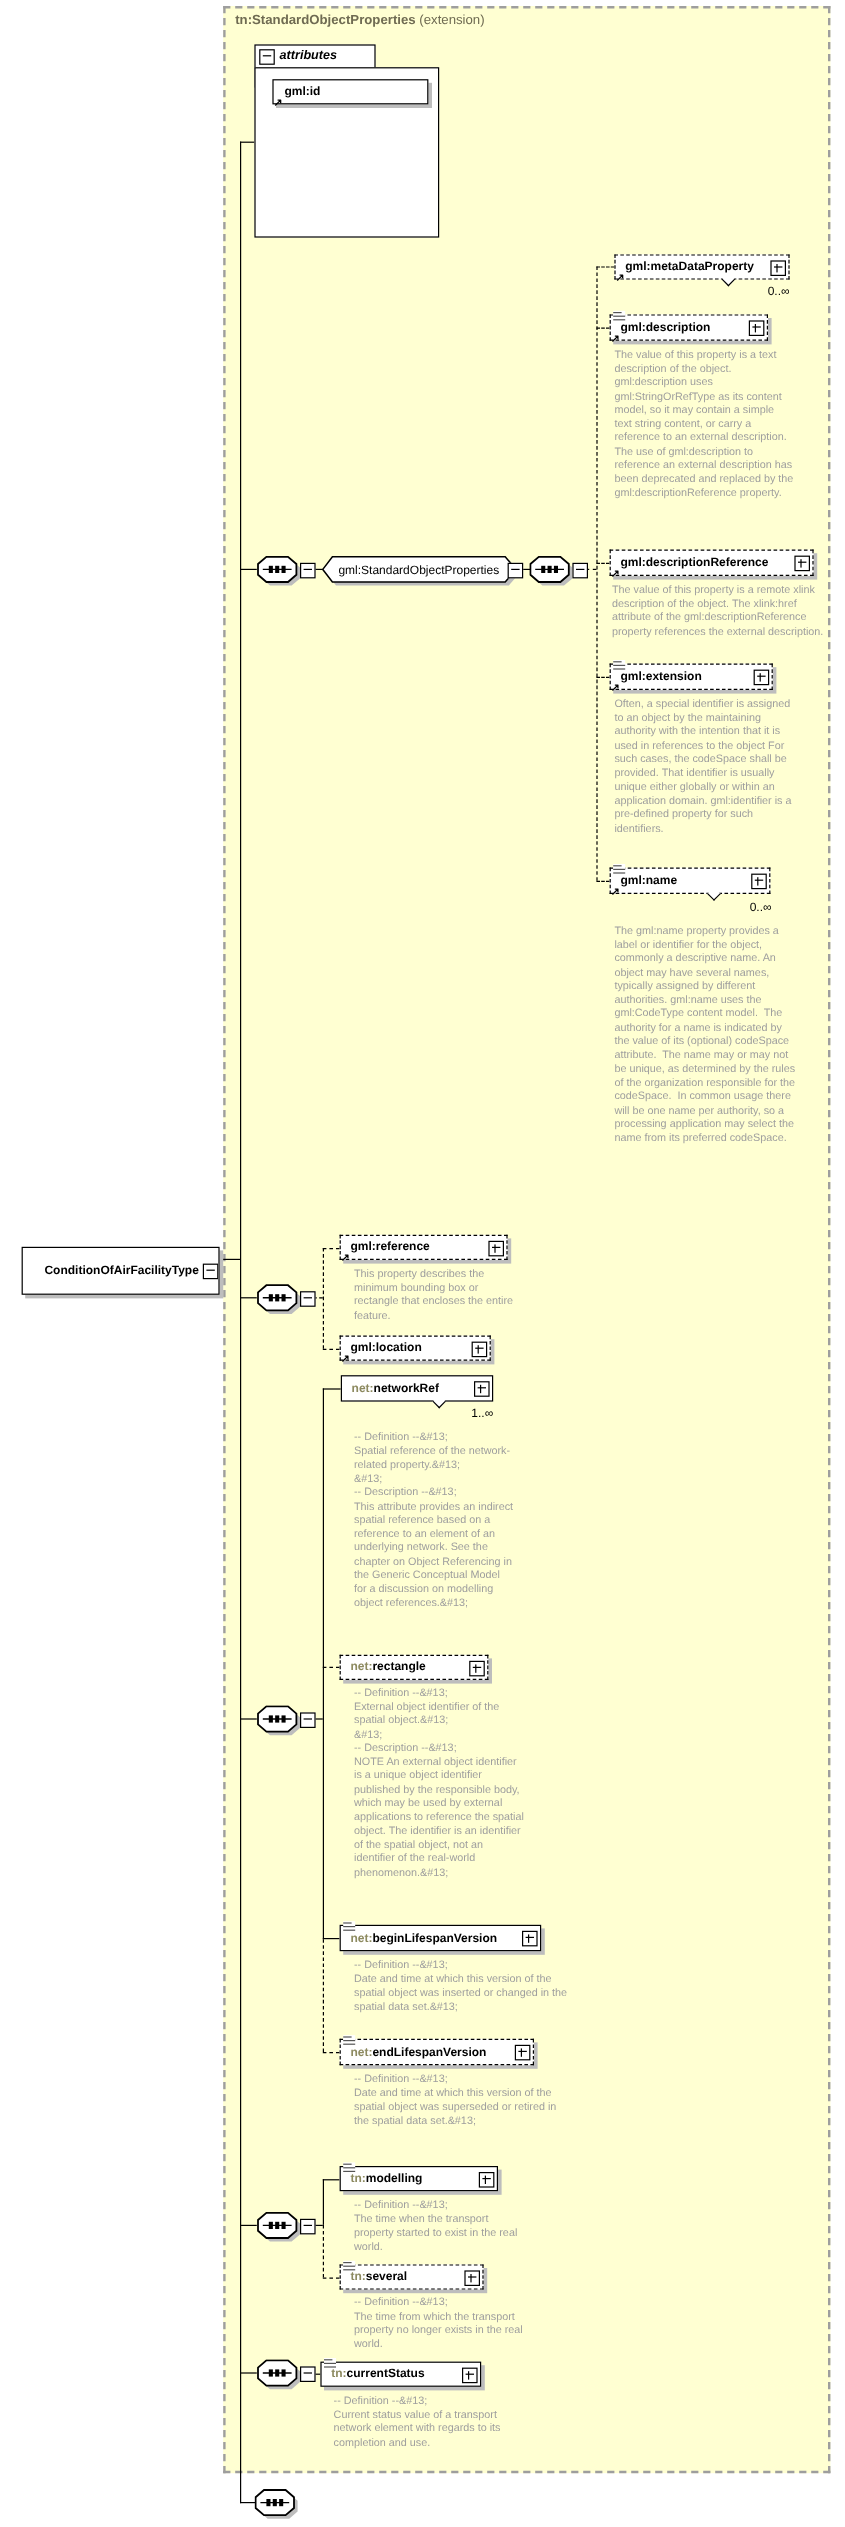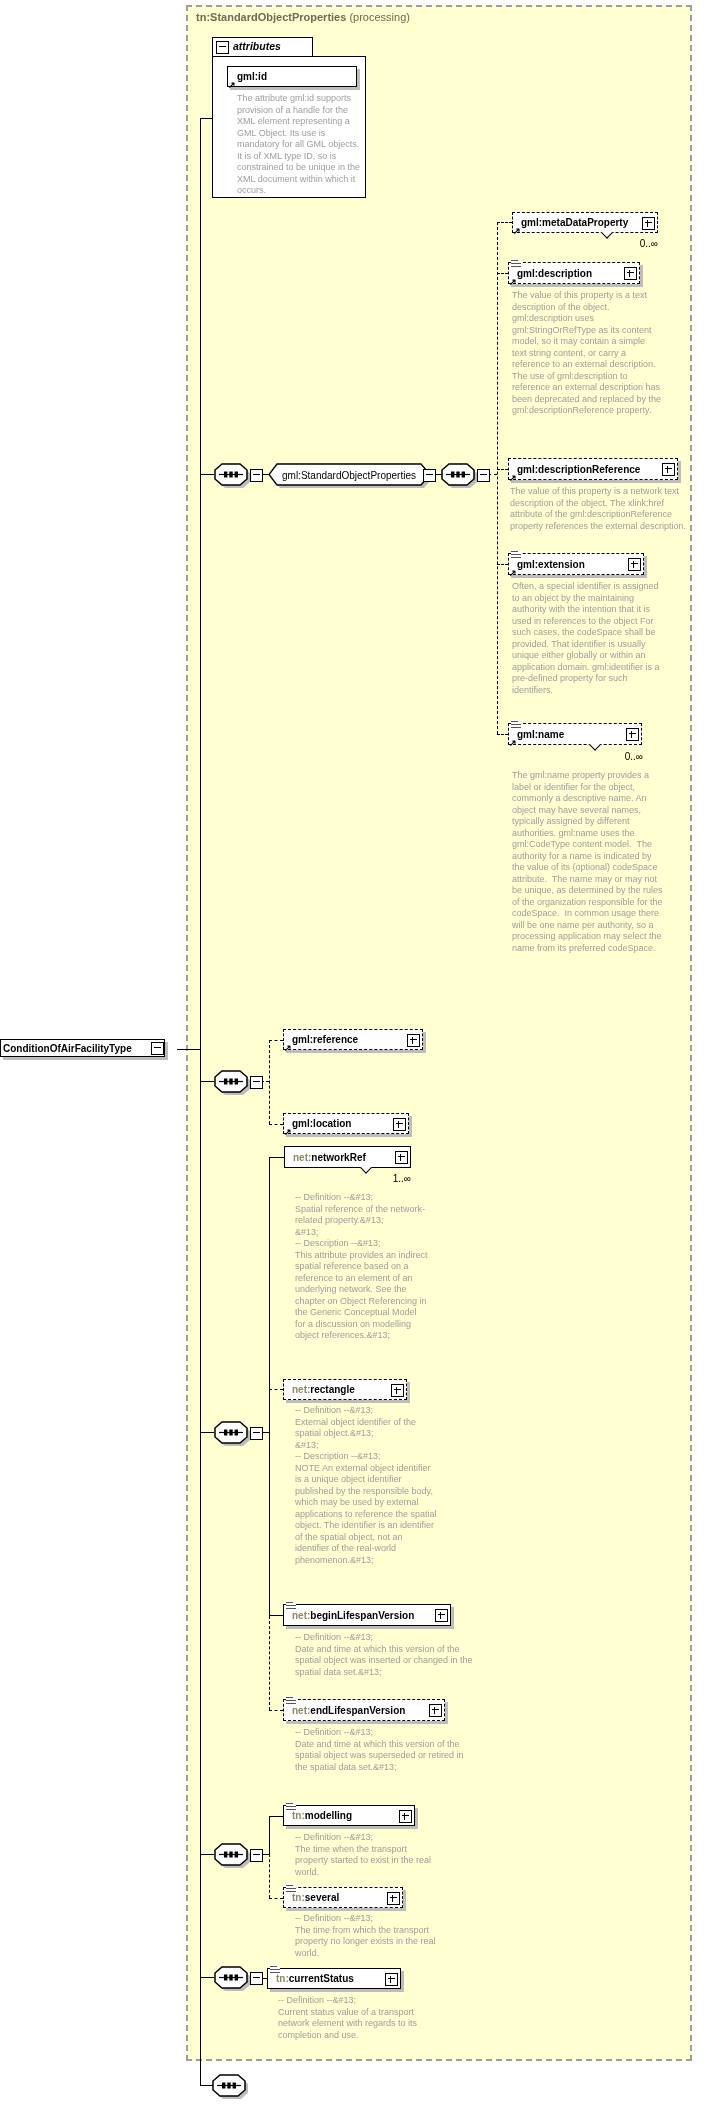--- a/index.html
+++ b/index.html
@@ -44,21 +44,21 @@
         display:flex;align-items:center;padding-left:9px;font-size:10px;font-weight:bold;}
 </style>
 </head>
 <body>
 
 <div class="canvas">
 
   <div class="ext-box"></div>
   <div class="ext-title">
     <span class="t1">tn:StandardObjectProperties</span>
-    <span class="t2">(processing)</span>
+    <span class="t2">(extension)</span>
   </div>
 
   <div class="vl" style="left:200px;top:118px;height:1968px"></div>
   <div class="hl" style="left:200px;top:118px;width:12px"></div>
   <div class="hl" style="left:200px;top:474px;width:14px"></div>
   <div class="hl" style="left:177px;top:1049px;width:23px"></div>
   <div class="hl" style="left:200px;top:1081px;width:14px"></div>
   <div class="hl" style="left:200px;top:1432px;width:14px"></div>
   <div class="hl" style="left:200px;top:1854px;width:14px"></div>
   <div class="hl" style="left:200px;top:1977px;width:14px"></div>
@@ -92,24 +92,23 @@
 
   <div class="attr-head">
     <span class="pm" style="left:3px;top:3px"></span>
     <span class="lbl">attributes</span>
   </div>
   <div class="attr-body">
     <div class="attr-el">
       <span class="ref-icon">↗</span>
       <span>gml:id</span>
     </div>
-    <div class="ann" style="left:24px;top:36px;width:128px">The attribute gml:id supports provision of a handle for the XML element representing a GML Object. Its use is mandatory for all GML objects. It is of XML type ID, so is constrained to be unique in the XML document within which it occurs.</div>
-  </div>
-
-  <div class="el" style="left:0;top:1039px;width:165px;height:18px;padding-left:2px">
+  </div>
+
+  <div class="el" style="left:18px;top:1039px;width:165px;height:40px;padding-left:18px">
     <span>ConditionOfAirFacilityType</span>
     <span class="pm" style="right:0"></span>
   </div>
 
   <svg class="seq" style="left:214px;top:463px" width="40" height="27" viewBox="0 0 40 27">
     <polygon points="11,4 29,4 36,10 36,19 29,25 11,25 4,19 4,10" fill="#bdbdbd"></polygon>
     <polygon points="8,1 26,1 33,7 33,16 26,22 8,22 1,16 1,7" fill="#fff" stroke="#000" stroke-width="1.5"></polygon>
     <line x1="5" y1="11.5" x2="29" y2="11.5" stroke="#000" stroke-width="1.2"></line>
     <rect x="10" y="8.5" width="3.4" height="6" fill="#000"></rect>
       <rect x="15.3" y="8.5" width="3.4" height="6" fill="#000"></rect>
@@ -201,21 +200,21 @@
     <span>gml:description</span>
     <span class="pm plus"></span>
   </div>
   <div class="ann" style="left:512px;top:290px;width:150px">The value of this property is a text description of the object. gml:description uses gml:StringOrRefType as its content model, so it may contain a simple text string content, or carry a reference to an external description. The use of gml:description to reference an external description has been deprecated and replaced by the gml:descriptionReference property.</div>
 
   <div class="el opt" style="left:508px;top:458px;width:170px;height:22px">
     <span class="ref-icon">↗</span>
     <span>gml:descriptionReference</span>
     <span class="pm plus"></span>
   </div>
-  <div class="ann" style="left:510px;top:486px;width:186px">The value of this property is a network text description of the object. The xlink:href attribute of the gml:descriptionReference property references the external description.</div>
+  <div class="ann" style="left:510px;top:486px;width:186px">The value of this property is a remote xlink description of the object. The xlink:href attribute of the gml:descriptionReference property references the external description.</div>
 
   <div class="el opt" style="left:508px;top:553px;width:136px;height:22px">
     <span class="anno-icon">
         <i></i>
         <i></i>
         <i></i>
       </span>
     <span class="ref-icon">↗</span>
     <span>gml:extension</span>
     <span class="pm plus"></span>
@@ -234,20 +233,21 @@
     <span class="chev"></span>
   </div>
   <div class="card" style="left:598px;top:751px;width:45px">0..∞</div>
   <div class="ann" style="left:512px;top:770px;width:152px">The gml:name property provides a label or identifier for the object, commonly a descriptive name. An object may have several names, typically assigned by different authorities. gml:name uses the gml:CodeType content model.  The authority for a name is indicated by the value of its (optional) codeSpace attribute.  The name may or may not be unique, as determined by the rules of the organization responsible for the codeSpace.  In common usage there will be one name per authority, so a processing application may select the name from its preferred codeSpace.</div>
 
   <div class="el opt" style="left:283px;top:1029px;width:140px;height:21px">
     <span class="ref-icon">↗</span>
     <span>gml:reference</span>
     <span class="pm plus"></span>
   </div>
+  <div class="ann" style="left:295px;top:1056px;width:140px">This property describes the minimum bounding box or rectangle that encloses the entire feature.</div>
 
   <div class="el opt" style="left:283px;top:1113px;width:126px;height:21px">
     <span class="ref-icon">↗</span>
     <span>gml:location</span>
     <span class="pm plus"></span>
   </div>
 
   <div class="el multi" style="left:284px;top:1146px;width:127px;height:22px">
     <span class="prefix">net:</span>
       <span>networkRef</span>

